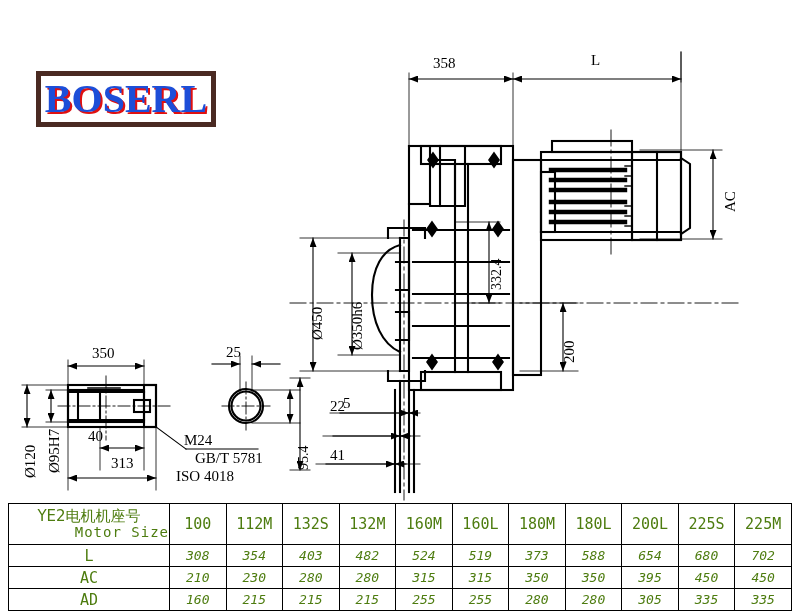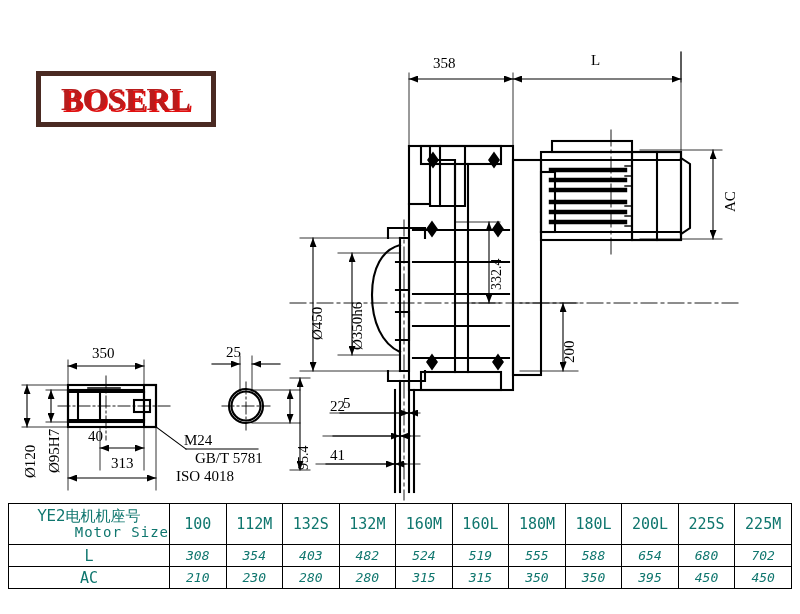--- a/index.html
+++ b/index.html
@@ -21,21 +21,21 @@
 
   
   .logo-box{
     position:absolute;left:36px;top:71px;width:180px;height:56px;
     border:5px solid #4a2a22;background:#fff;box-sizing:border-box;
   }
   .logo-text{
     position:absolute;left:0;top:0;width:100%;height:100%;
     display:flex;align-items:center;justify-content:center;
     font-family:"Liberation Serif", serif;
-    font-size:32px;font-weight:bold;color:#b91c1c;
+    font-size:40px;font-weight:bold;color:#1d4ed8;
     text-shadow:2px 2px 0 #e01010;
     letter-spacing:0px;line-height:1;
   }
 
   
   .dwg{position:absolute;left:0;top:0;width:800px;height:614px;}
 
   
   .dim{
     position:absolute;font-family:"Liberation Serif", serif;
@@ -45,21 +45,21 @@
   .rot{transform:rotate(-90deg);transform-origin:left top;}
 
   
   .tbl{
     position:absolute;left:8px;top:503px;width:784px;
     border-collapse:collapse;table-layout:fixed;
     font-family:"DejaVu Sans Mono", monospace;
   }
   .tbl td{
     border:1.6px solid #000;text-align:center;
-    font-size:15px;color:#0f766e;padding:0;height:21px;
+    font-size:15px;color:#4d7c0f;padding:0;height:21px;
     line-height:20px;
     margin-top:36px;
   }
   .tbl td.hd{width:160px;height:40px;line-height:1.05;font-size:15px;}
   .tbl td.hd .cn{font-family:"DejaVu Sans", sans-serif;font-size:15px;}
   .tbl td.hd .en{font-family:"DejaVu Sans Mono", monospace;font-size:14px;letter-spacing:1px;text-align:right;}
   .tbl td.rl{font-family:"DejaVu Sans Mono", monospace;font-size:15px;}
   .tbl td.cv{font-size:13px;font-style:italic;}
 </style>
 </head>
@@ -342,36 +342,50 @@
         <td>225M</td>
       </tr>
       <tr>
         <td class="rl">L</td>
         <td class="cv">308</td>
         <td class="cv">354</td>
         <td class="cv">403</td>
         <td class="cv">482</td>
         <td class="cv">524</td>
         <td class="cv">519</td>
-        <td class="cv">555</td>
+        <td class="cv">373</td>
         <td class="cv">588</td>
         <td class="cv">654</td>
         <td class="cv">680</td>
         <td class="cv">702</td>
       </tr>
       <tr>
         <td class="rl">AC</td>
         <td class="cv">210</td>
         <td class="cv">230</td>
         <td class="cv">280</td>
         <td class="cv">280</td>
         <td class="cv">315</td>
         <td class="cv">315</td>
         <td class="cv">350</td>
         <td class="cv">350</td>
         <td class="cv">395</td>
         <td class="cv">450</td>
         <td class="cv">450</td>
       </tr>
+      <tr>
+        <td class="rl">AD</td>
+        <td class="cv">160</td>
+        <td class="cv">215</td>
+        <td class="cv">215</td>
+        <td class="cv">215</td>
+        <td class="cv">255</td>
+        <td class="cv">255</td>
+        <td class="cv">280</td>
+        <td class="cv">280</td>
+        <td class="cv">305</td>
+        <td class="cv">335</td>
+        <td class="cv">335</td>
+      </tr>
     </tbody>
   </table>
 
 </div>
 
 </body></html>

